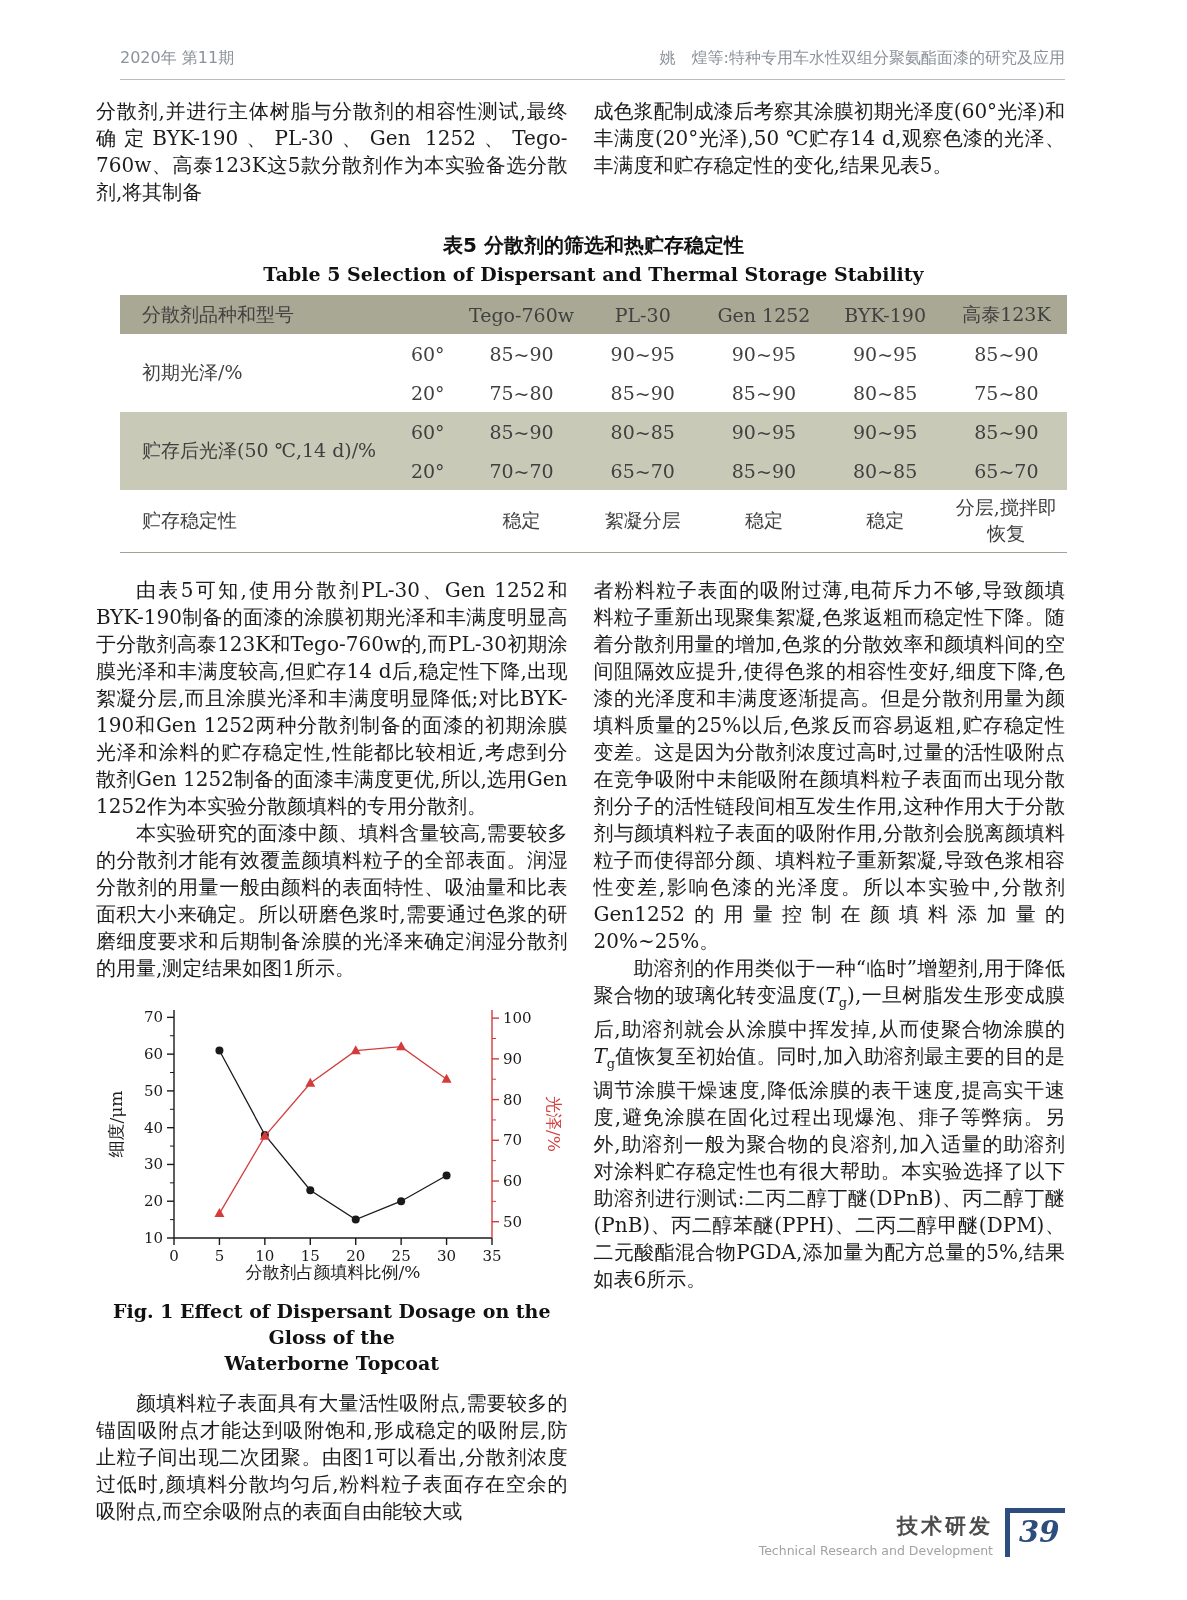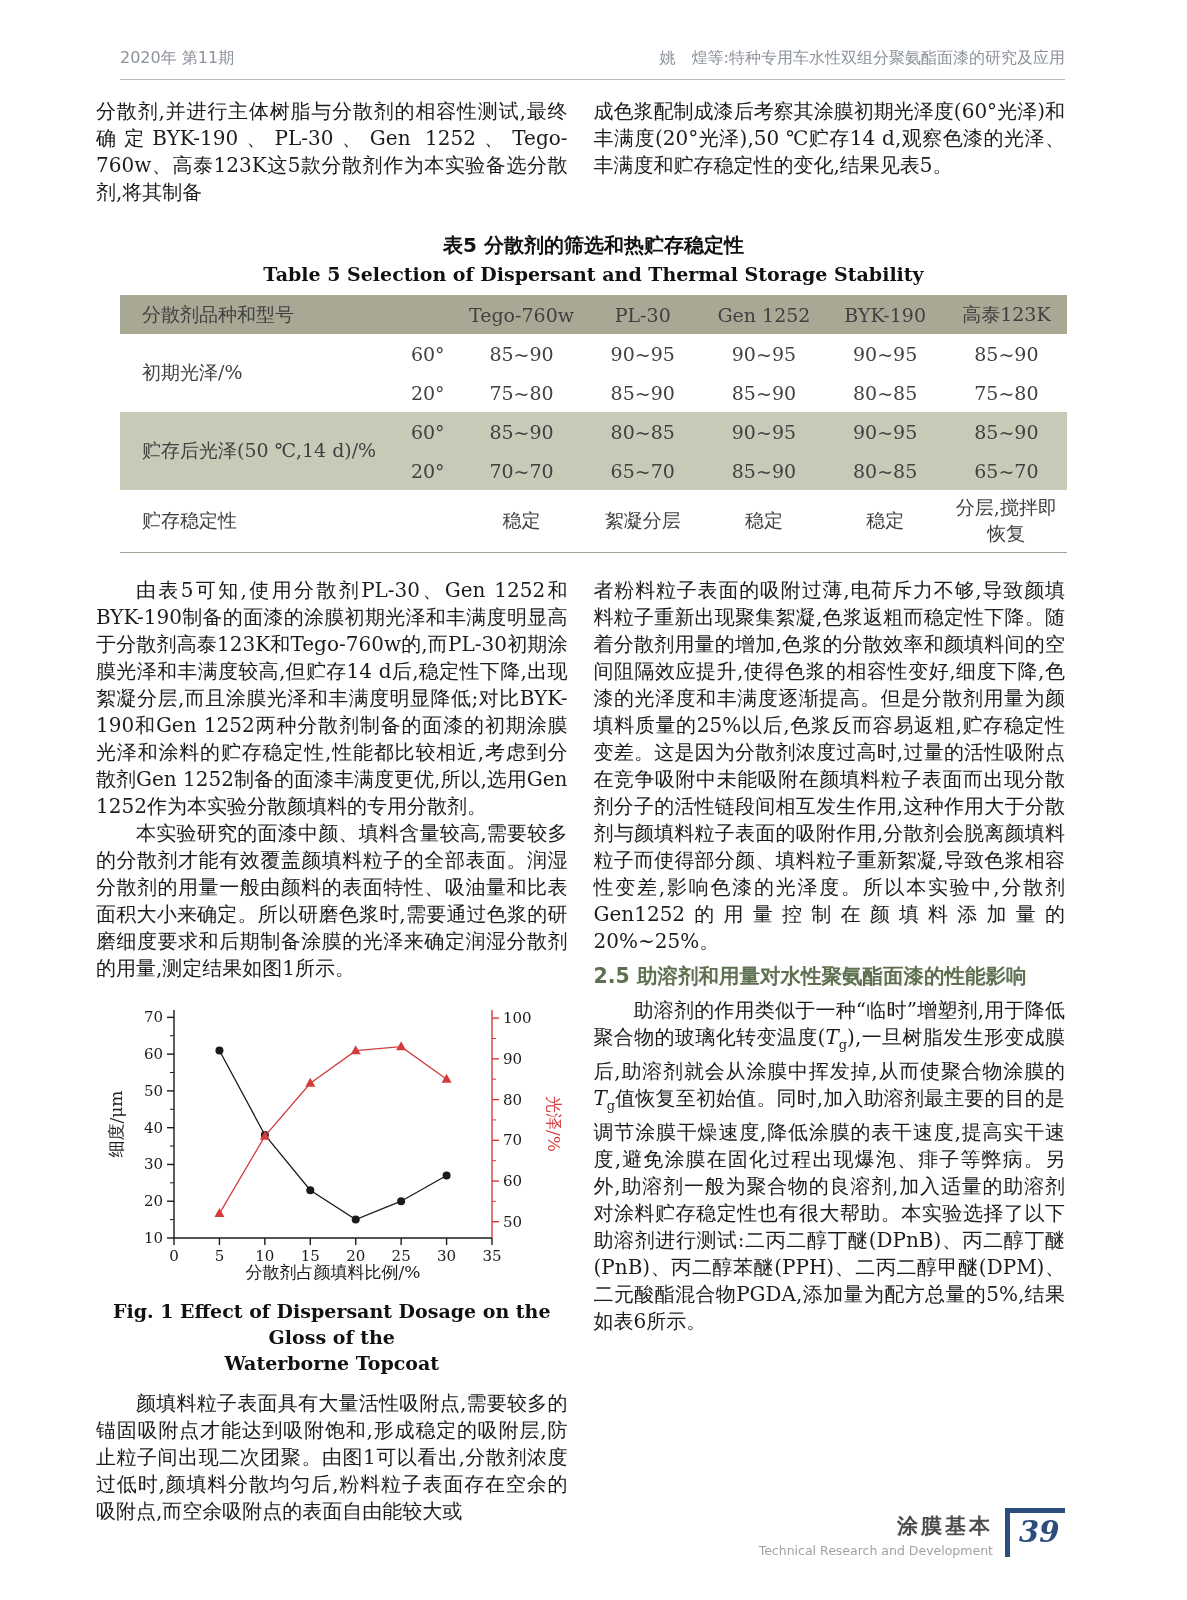--- a/index.html
+++ b/index.html
@@ -220,28 +220,27 @@
         <div class="fig-caption-en">
           <span>Fig. 1  Effect of Dispersant Dosage on the Gloss of the</span><br>
           <span>Waterborne Topcoat</span>
         </div>
       </div>
       <p class="body-text indent" style="margin-top:14px;">颜填料粒子表面具有大量活性吸附点,需要较多的锚固吸附点才能达到吸附饱和,形成稳定的吸附层,防止粒子间出现二次团聚。由图1可以看出,分散剂浓度过低时,颜填料分散均匀后,粉料粒子表面存在空余的吸附点,而空余吸附点的表面自由能较大或</p>
     </div>
 
     <div class="col">
       <p class="body-text">者粉料粒子表面的吸附过薄,电荷斥力不够,导致颜填料粒子重新出现聚集絮凝,色浆返粗而稳定性下降。随着分散剂用量的增加,色浆的分散效率和颜填料间的空间阻隔效应提升,使得色浆的相容性变好,细度下降,色漆的光泽度和丰满度逐渐提高。但是分散剂用量为颜填料质量的25%以后,色浆反而容易返粗,贮存稳定性变差。这是因为分散剂浓度过高时,过量的活性吸附点在竞争吸附中未能吸附在颜填料粒子表面而出现分散剂分子的活性链段间相互发生作用,这种作用大于分散剂与颜填料粒子表面的吸附作用,分散剂会脱离颜填料粒子而使得部分颜、填料粒子重新絮凝,导致色浆相容性变差,影响色漆的光泽度。所以本实验中,分散剂Gen1252的用量控制在颜填料添加量的20%~25%。</p>
-      <div class="sec-heading">2.5  助溶剂和用量对水性聚氨酯面漆的性能影响</div>
       <p class="body-text indent"><span>助溶剂的作用类似于一种“临时”增塑剂,用于降低聚合物的玻璃化转变温度(</span><i class="tvar">T</i><sub class="tg">g</sub><span>),一旦树脂发生形变成膜后,助溶剂就会从涂膜中挥发掉,从而使聚合物涂膜的</span><i class="tvar">T</i><sub class="tg">g</sub><span>值恢复至初始值。同时,加入助溶剂最主要的目的是调节涂膜干燥速度,降低涂膜的表干速度,提高实干速度,避免涂膜在固化过程出现爆泡、痱子等弊病。另外,助溶剂一般为聚合物的良溶剂,加入适量的助溶剂对涂料贮存稳定性也有很大帮助。本实验选择了以下助溶剂进行测试:二丙二醇丁醚(DPnB)、丙二醇丁醚(PnB)、丙二醇苯醚(PPH)、二丙二醇甲醚(DPM)、二元酸酯混合物PGDA,添加量为配方总量的5%,结果如表6所示。</span></p>
     </div>
   </div>
 
   <div class="footer">
     <div class="footer-text">
-      <div class="footer-zh">涂膜基本</div>
+      <div class="footer-zh">技术研发</div>
       <div class="footer-en">Technical Research and Development</div>
     </div>
     <div class="page-badge">
       <span class="badge-num">39</span>
     </div>
   </div>
 
 </div>
 
 </body></html>

